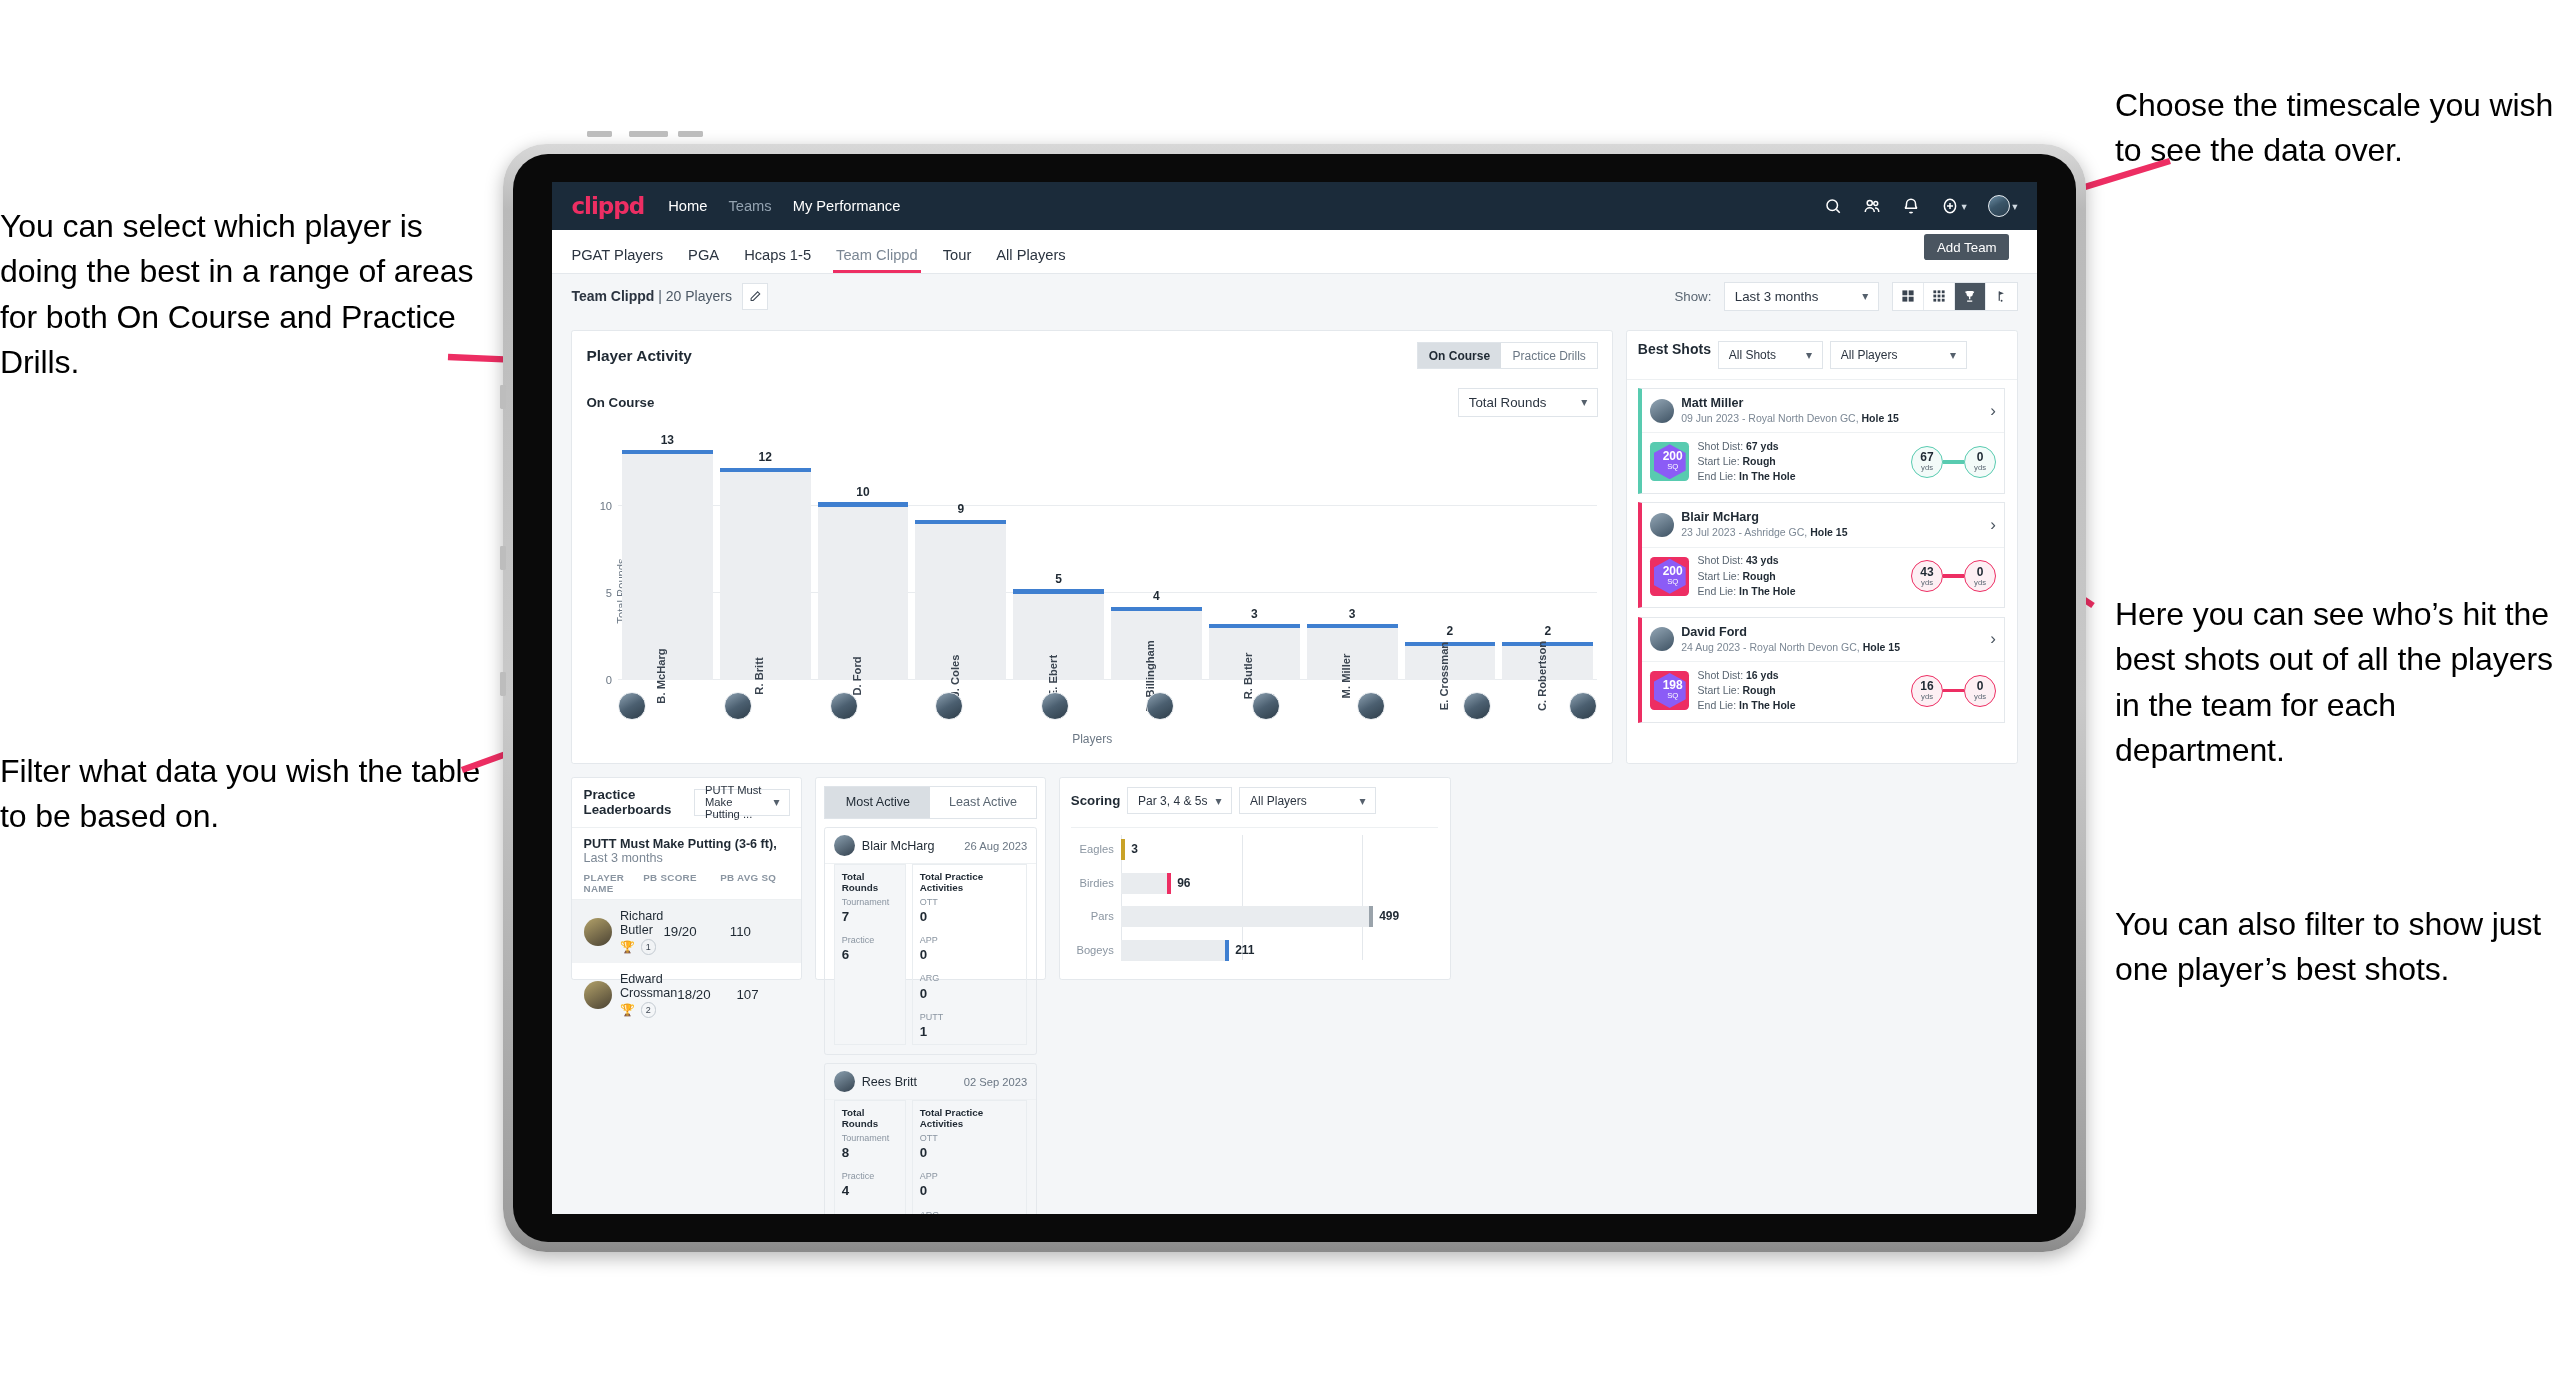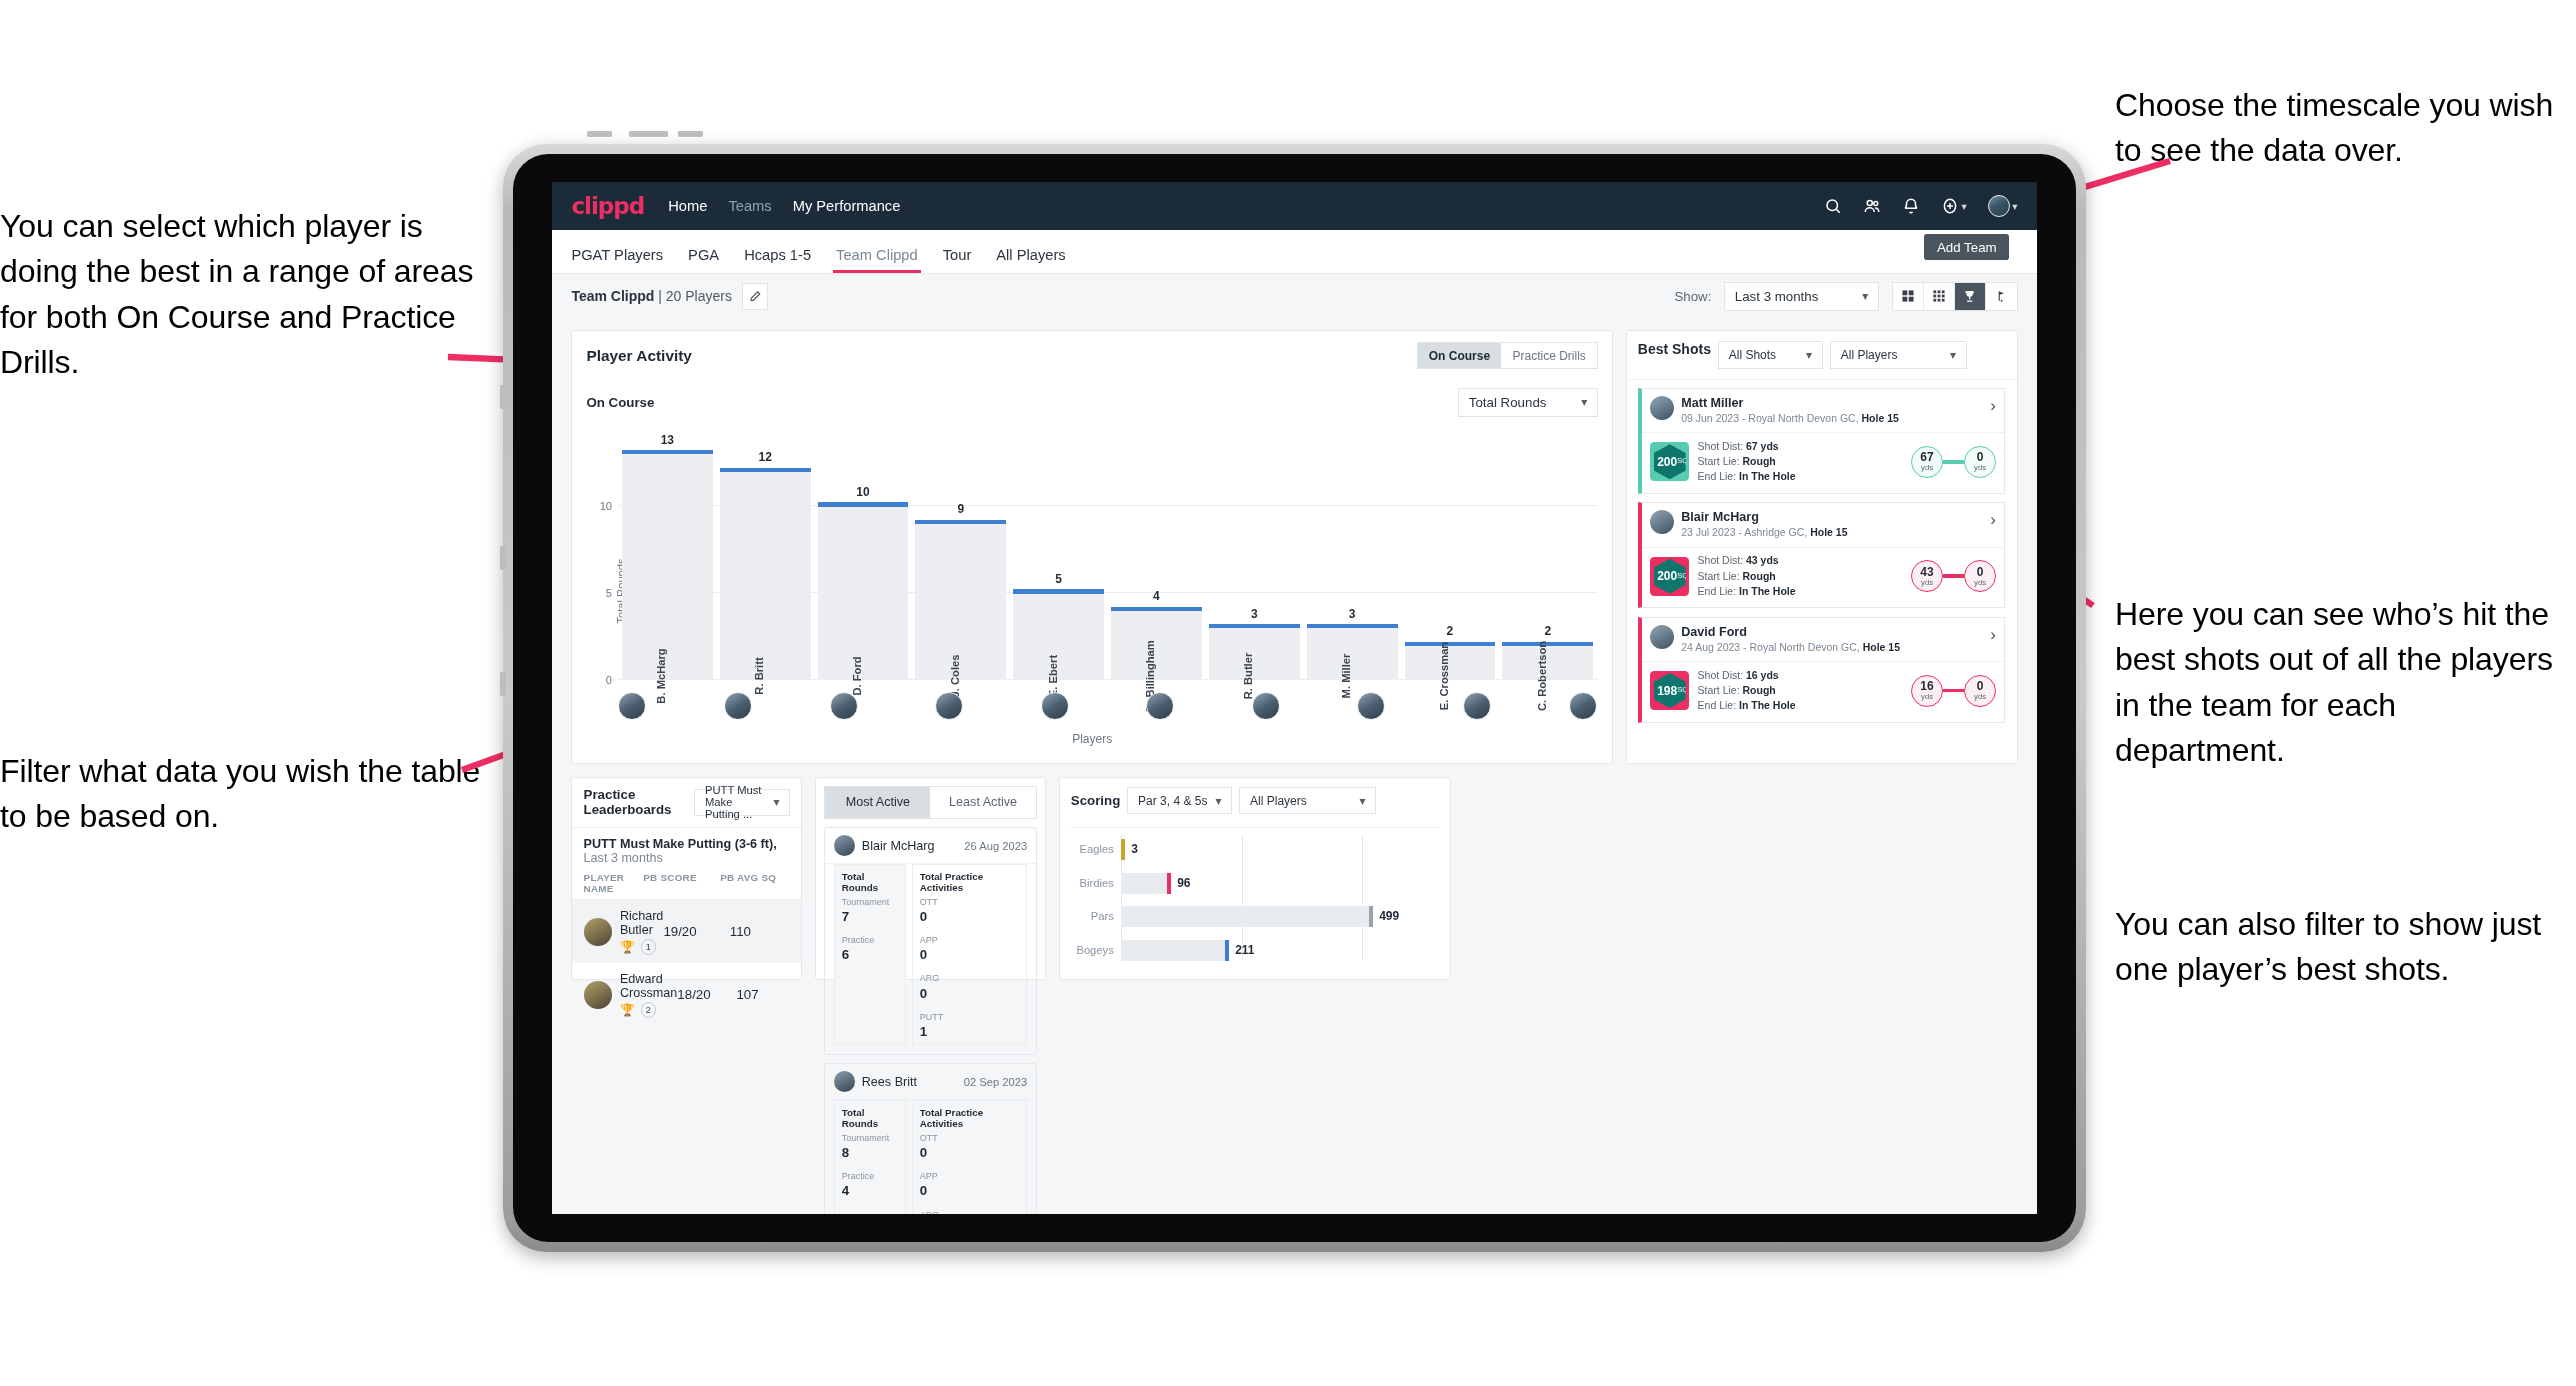--- a/index.html
+++ b/index.html
@@ -170,36 +170,36 @@
   .bs-hd { display:flex; align-items:flex-start; gap: 7px; padding: 9.8px 11.2px; }
   .bs-hd .card-ttl { font-size:14px; }
   #allshots-select { width: 105px; height: 28px; font-size:12px; }
   #allplayers-select { width: 137px; height: 28px; font-size:12px; }
   .bs-body { padding: 0 11.2px 7px 11.2px; border-top:0.7px solid #edf0f2; }
   .shotcard {
     border:0.7px solid #e4e8ec; border-left-width: 4.9px; margin-top: 8.4px; background:#fff;
   }
   .shotcard.teal { border-left-color:#58cbb0; }
   .shotcard.pink { border-left-color:#ed2e63; }
-  .sc-top { display:flex; padding: 7px 8.4px; }
+  .sc-top { display:flex; align-items:center; padding: 7px 8.4px; }
   .sc-av { width:24px; height:24px; border-radius:50%; background:linear-gradient(150deg,#94a7b6,#3d5162); margin-right:7px; flex:none; }
   .sc-name { font-size:12.6px; font-weight:700; color:#1f2933; line-height:1.25; }
   .sc-meta { font-size:10.5px; color:#7b8794; line-height:1.3; }
   .sc-meta b { color:#1f2933; }
   .sc-chev { margin-left:auto; color:#4a5560; font-size:17px; }
   .sc-bot { display:flex; align-items:center; padding: 5.6px 8.4px 8.4px 8.4px; border-top:0.7px solid #eef1f3; gap: 8.4px; }
   .sqtile {
     width: 39px; height: 39px; border-radius: 4.2px; display:flex; align-items:center; justify-content:center; flex:none;
   }
   .sqtile.teal { background:#58cbb0; }
   .sqtile.pink { background:#ed2e63; }
   .hexa {
-    width: 32px; height: 35px; background:#0f766e;
+    width: 32px; height: 35px; background:#8b5cf6;
     clip-path: polygon(50% 0%, 100% 25%, 100% 75%, 50% 100%, 0% 75%, 0% 25%);
-    display:flex; flex-direction:row; align-items:center; justify-content:center; color:#fff;padding-left:6px;
+    display:flex; flex-direction:column; align-items:center; justify-content:center; color:#fff;padding-left:6px;
   }
   .hexa .n { font-size:12px; font-weight:700; line-height:1; }
   .hexa .u { font-size:7.7px; line-height:1.4; }
   .sc-lines { font-size:10.5px; color:#5a6672; line-height:1.45; }
   .sc-lines b { color:#1f2933; }
   .dumbbell { margin-left:auto; display:flex; align-items:center; }
   .dbc {
     width: 32px; height:32px; border-radius:50%; display:flex; flex-direction:column;
     align-items:center; justify-content:center; border:1.4px solid #58cbb0; background:#f3fbf9;
   }

